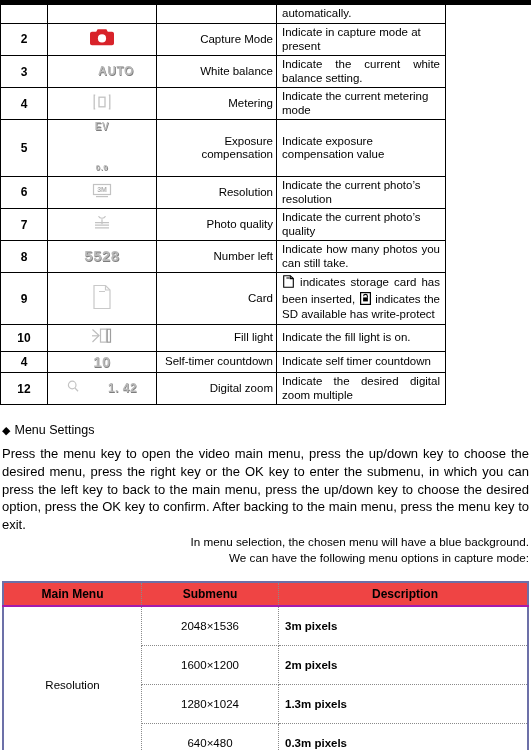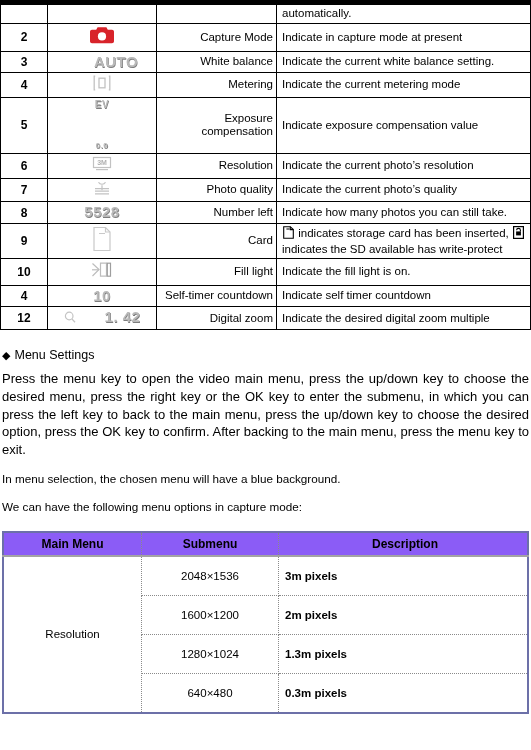--- a/index.html
+++ b/index.html
@@ -27,21 +27,21 @@
 
   .page {
     position: absolute;
     top: 5px; left: 0;
     width: 531px;
   }
 
   
   table.icon-table {
     border-collapse: collapse;
-    width: 531px;
+    width: 446px;
     table-layout: fixed;
     font-size: 11.5px;
     line-height: 1.18;
   }
   table.icon-table td {
     border: 1px solid #000000;
     padding: 2px 3px;
     vertical-align: middle;
   }
   .col-num   { width: 40px;  text-align: center; font-weight: bold; font-size: 12px; }
@@ -55,21 +55,21 @@
 
   
   .glyph {
     display: inline-block;
     color: #b9b9b9;
     font-weight: bold;
     letter-spacing: 0.5px;
     line-height: 1;
     text-shadow: 0.6px 0.6px 0 #7d7d7d;
   }
-  .glyph-md { font-size: 15px; margin-left: 28px; }
+  .glyph-md { font-size: 12px; margin-left: 28px; }
   .glyph-lg { font-size: 15px; }
 
   
   .cam-icon { display: inline-block; vertical-align: middle; }
 
   
   .ev-stack {
     display: inline-block;
     text-align: center;
     line-height: 1;
@@ -96,43 +96,43 @@
   .section-head .diamond { font-size: 11px; margin-right: 4px; }
 
   .body-par {
     margin: 0 2px 0 2px;
     font-size: 13px;
     line-height: 1.36;
     text-align: justify;
     text-align-last: left;
   }
   .body-line {
-    margin: 12px 2px;
+    margin: 0 2px;
     font-size: 11.7px;
     line-height: 1.36;
-    text-align: left;
+    text-align: right;
   }
 
   
   .menu-table-wrap { margin-top: 16px; padding: 0 2px; }
   table.menu-table {
     border-collapse: collapse;
     width: 527px;
     table-layout: fixed;
     font-size: 11.5px;
     border: 2px solid #6c70a8;
   }
   table.menu-table th {
-    background: #8b5cf6;
+    background: #ef4444;
     font-weight: bold;
     font-size: 12px;
     text-align: center;
     padding: 4px 2px;
     border-right: 1px dotted #8a8a8a;
-    border-bottom: 2px solid #a3a3a3;
+    border-bottom: 2px solid #a21caf;
   }
   table.menu-table th:last-child { border-right: none; }
   table.menu-table td {
     padding: 10px 2px;
     border-right: 1px dotted #8a8a8a;
     border-bottom: 1px dotted #8a8a8a;
     vertical-align: middle;
     height: 18px;
   }
   table.menu-table td:last-child { border-right: none; font-weight: bold; }

